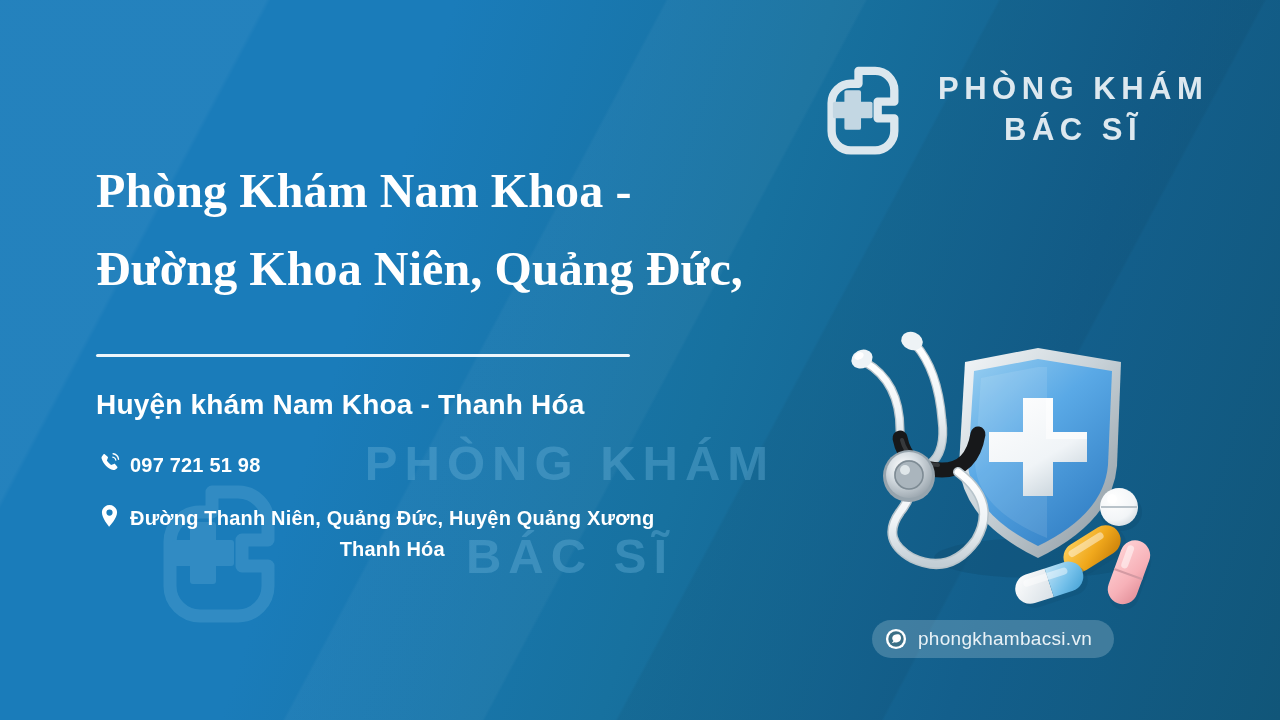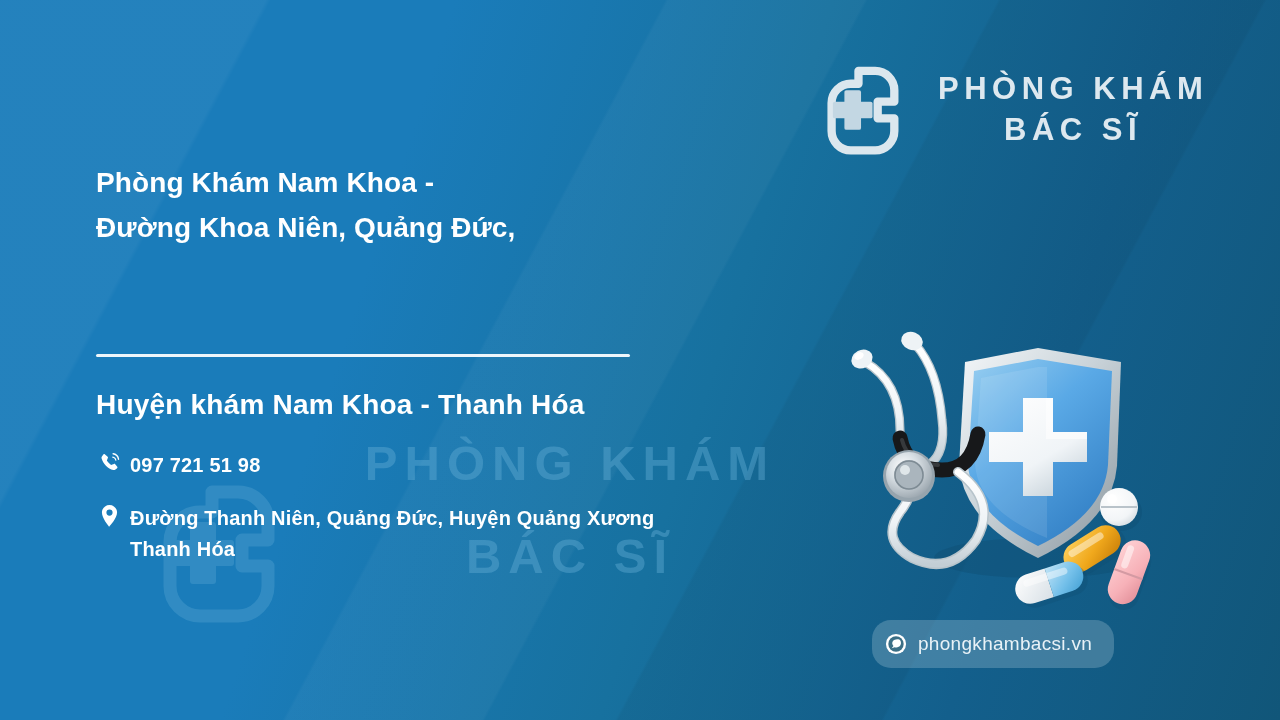--- a/index.html
+++ b/index.html
@@ -57,27 +57,28 @@
     letter-spacing: 7px;
     line-height: 1.12;
   }
   .wm-line1 { font-size: 49px; }
   .wm-line2 { font-size: 49px; margin-top: 38px; }
 
   
   .headline {
     position: absolute;
     left: 96px;
-    top: 160px;
+    top: 152px;
     width: 760px;
     color: #ffffff;
-    font-size: 28px;
+    font-size: 48px;
     font-weight: 700;
     line-height: 1.62;
     letter-spacing: 0.1px;
+    font-family: Liberation Serif, serif;
   }
   .headline div { white-space: nowrap; }
 
   .divider {
     position: absolute;
     left: 96px;
     top: 354px;
     width: 534px;
     height: 3px;
     background: #eef6fb;
@@ -114,20 +115,21 @@
     display: flex;
     justify-content: center;
     padding-top: 2px;
   }
   .ctext {
     font-size: 20px;
     font-weight: 700;
     line-height: 1.55;
     letter-spacing: 0.2px;
     padding-left: 8px;
+    text-align: center;
   }
   .ctext .addr2 { display: block; }
 
   
   .brand {
     position: absolute;
     left: 818px;
     top: 62px;
     display: flex;
     align-items: center;
@@ -143,21 +145,21 @@
   .brand-l2 { font-size: 31px; letter-spacing: 5.5px; text-align: center; margin-top: 6px; }
 
   
   .illus { position: absolute; left: 838px; top: 326px; width: 350px; height: 290px; }
 
   
   .badge {
     position: absolute;
     left: 872px;
     top: 620px;
-    height: 48px;
+    height: 38px;
     padding: 0 22px 0 13px;
     border-radius: 19px;
     background: rgba(226,240,246,0.22);
     display: flex;
     align-items: center;
   }
   .badge-ico { width: 22px; height: 22px; }
   .badge-txt {
     margin-left: 11px;
     color: #e9f2f7;

